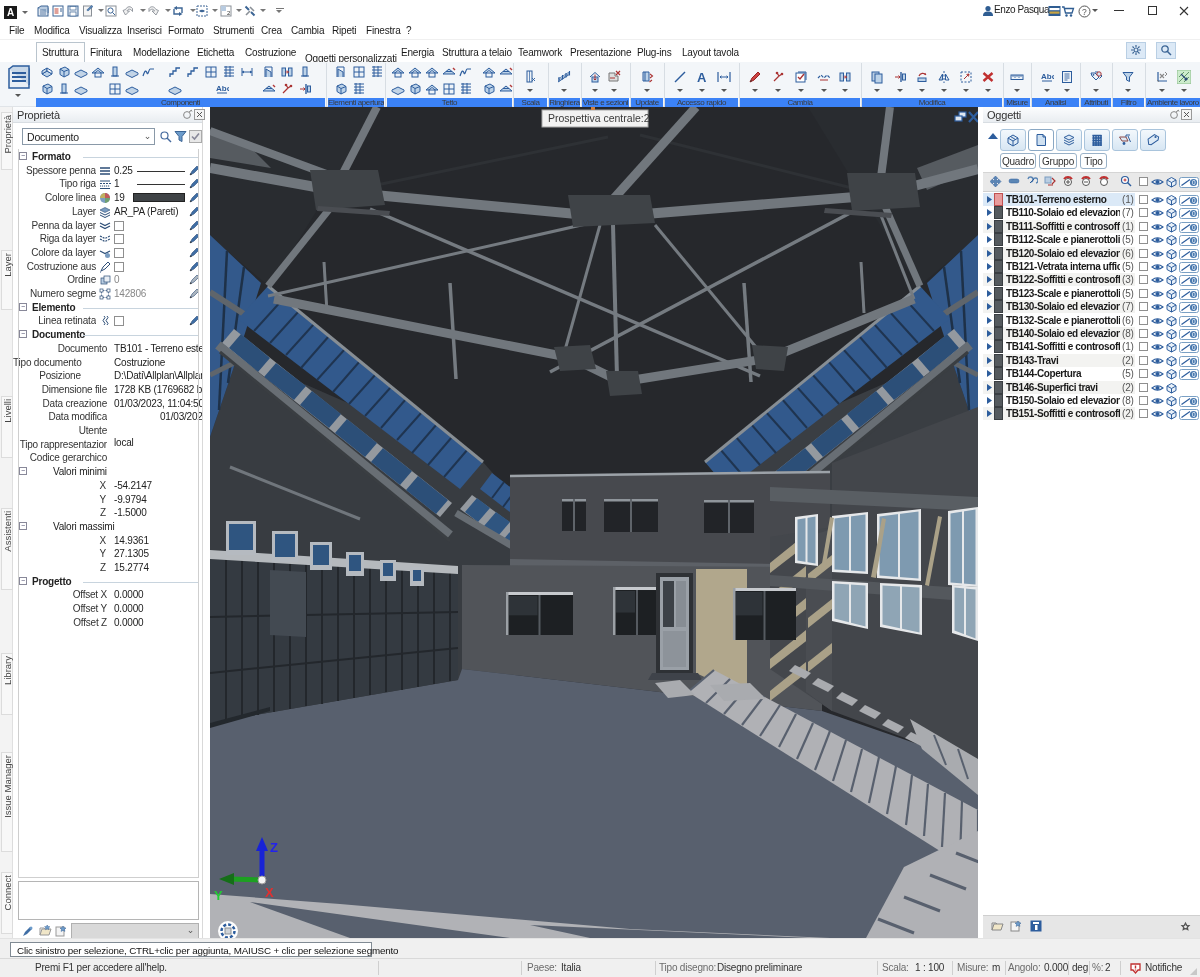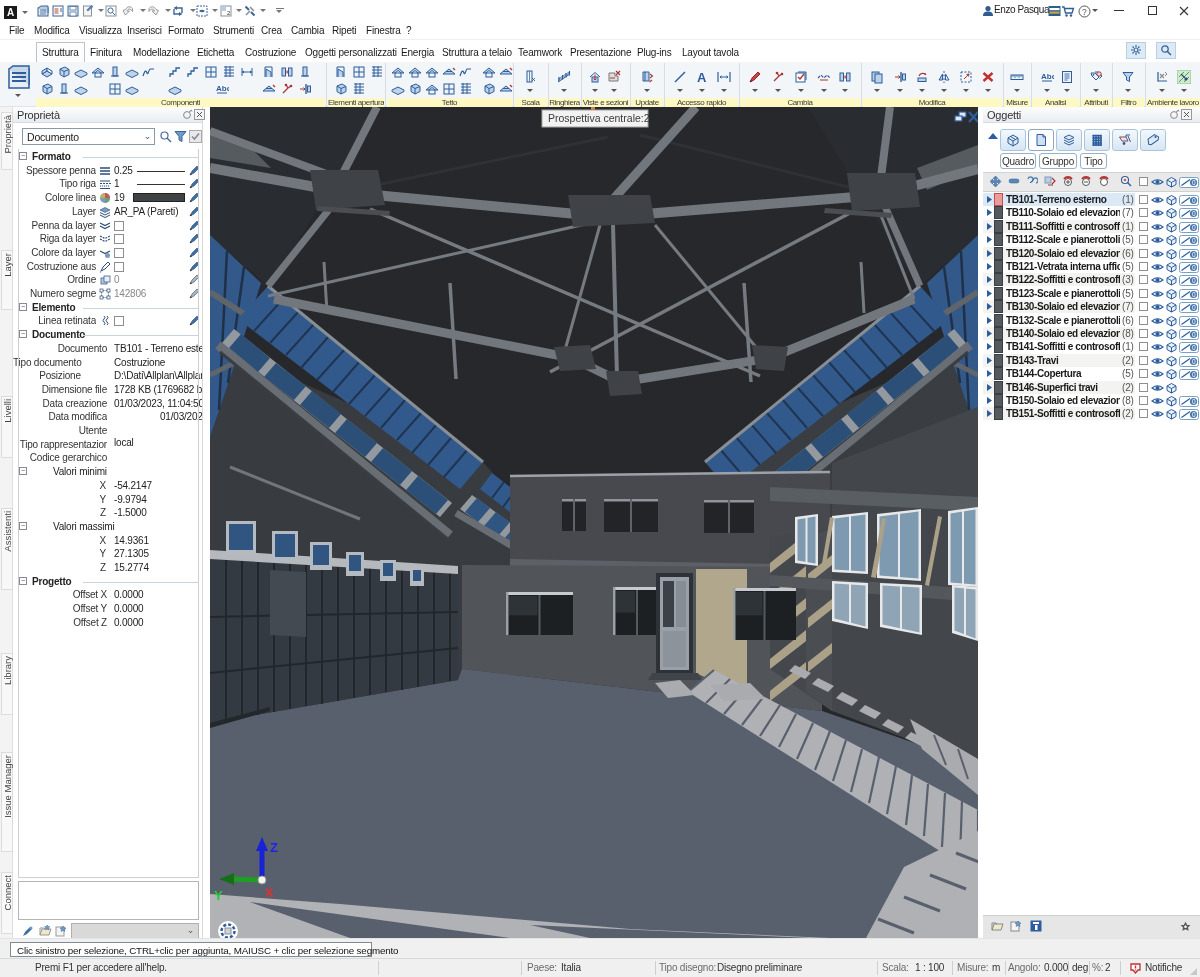--- a/index.html
+++ b/index.html
@@ -6,21 +6,21 @@
 .abs{position:absolute;}
 body{position:relative;}
 .titlebar{position:absolute;left:0;top:0;width:1200px;height:22px;background:#ffffff;}
 .menubar{position:absolute;left:0;top:22px;width:1200px;height:18px;background:#ffffff;font-size:10px;color:#1a1a1a;letter-spacing:-0.2px;border-bottom:1px solid #f0f0f0;}
 .menubar span{position:absolute;top:3px;}
 .tabrow{position:absolute;left:0;top:40px;width:1200px;height:22px;background:#ffffff;font-size:10px;color:#1a1a1a;letter-spacing:-0.2px;}
 .tabrow .tb{position:absolute;top:3px;height:19px;line-height:19px;padding:0 8px;}
 .tabrow .tbact{background:#fdfdfd;border:1px solid #b9c4cd;border-bottom:none;top:2px;height:21px;line-height:20px;}
 .ribbon{position:absolute;left:0;top:62px;width:1200px;height:45px;background:#f3f6f9;border-bottom:1px solid #e0e4e8;}
 .rsep{position:absolute;top:1px;height:44px;width:1px;background:#d7dde3;}
-.rlabel{position:absolute;top:36px;height:9px;background:#fef9c3;font-size:8px;color:#3a3a3a;text-align:center;line-height:9px;overflow:hidden;white-space:nowrap;letter-spacing:-0.4px;}
+.rlabel{position:absolute;top:36px;height:9px;background:#3b82f6;font-size:8px;color:#3a3a3a;text-align:center;line-height:9px;overflow:hidden;white-space:nowrap;letter-spacing:-0.4px;}
 .drop{position:absolute;width:0;height:0;border-left:3px solid transparent;border-right:3px solid transparent;border-top:3px solid #555;}
 .lstrip{position:absolute;left:0;top:107px;width:13px;height:831px;background:#f3f3f3;border-right:1px solid #e0e0e0;}
 .ltab{position:absolute;left:1px;width:12px;background:#f8f8f8;border:1px solid #dcdcdc;}
 .ltab span{position:absolute;left:0px;top:2px;width:11px;font-size:9.5px;color:#444;writing-mode:vertical-rl;transform:rotate(180deg);white-space:nowrap;}
 .lpanel{position:absolute;left:13px;top:107px;width:190px;height:831px;background:#ffffff;border-right:1px solid #d9d9d9;font-size:10px;color:#222;letter-spacing:-0.2px;}
 .phead{position:absolute;left:0;top:0;width:100%;height:16px;background:linear-gradient(#fcfdfe,#e9edf1);border-bottom:1px solid #d8dde2;font-size:11px;color:#333;}
 .rpanel{position:absolute;left:983px;top:107px;width:217px;height:831px;background:#ffffff;font-size:10px;color:#222;letter-spacing:-0.2px;}
 .promptbar{position:absolute;left:0;top:938px;width:1200px;height:20px;background:#f0f0f0;border-top:1px solid #e3e3e3;}
 .statusbar{position:absolute;left:0;top:958px;width:1200px;height:19px;background:#f0f0f0;border-top:1px solid #d9d9d9;font-size:10px;color:#333;letter-spacing:-0.2px;}
 .statusbar span{position:absolute;top:3px;}
@@ -126,21 +126,21 @@
     <span style="left:332px;">Ripeti</span>
     <span style="left:366px;">Finestra</span>
     <span style="left:406px;">?</span>
   </div>
 <div class="tabrow">
     <div class="tb tbact" style="left:36px;padding:0 5px;">Struttura</div>
     <div class="tb" style="left:85px;padding:0 5px;">Finitura</div>
     <div class="tb" style="left:128px;padding:0 5px;">Modellazione</div>
     <div class="tb" style="left:192px;padding:0 5px;">Etichetta</div>
     <div class="tb" style="left:240px;padding:0 5px;">Costruzione</div>
-    <div class="tb" style="left:300px;padding:0 5px;">Oggetti personalizzati</div>
+    <div class="tb" style="left:300px;padding:0 5px;margin-top:6px;">Oggetti personalizzati</div>
     <div class="tb" style="left:396px;padding:0 5px;">Energia</div>
     <div class="tb" style="left:437px;padding:0 5px;">Struttura a telaio</div>
     <div class="tb" style="left:513px;padding:0 5px;">Teamwork</div>
     <div class="tb" style="left:565px;padding:0 5px;">Presentazione</div>
     <div class="tb" style="left:632px;padding:0 5px;">Plug-ins</div>
     <div class="tb" style="left:677px;padding:0 5px;">Layout tavola</div>
     <div class="abs" style="left:1126px;top:2px;width:20px;height:17px;background:#dce9f6;border:1px solid #b9cfe4;"></div>
     <div class="abs" style="left:1156px;top:2px;width:20px;height:17px;background:#dce9f6;border:1px solid #b9cfe4;"></div>
     <svg class="abs" style="left:1130px;top:4px;" width="12" height="12" viewBox="0 0 12 12">
       <circle cx="6" cy="6" r="2" fill="none" stroke="#3c6595" stroke-width="1.2"></circle>

